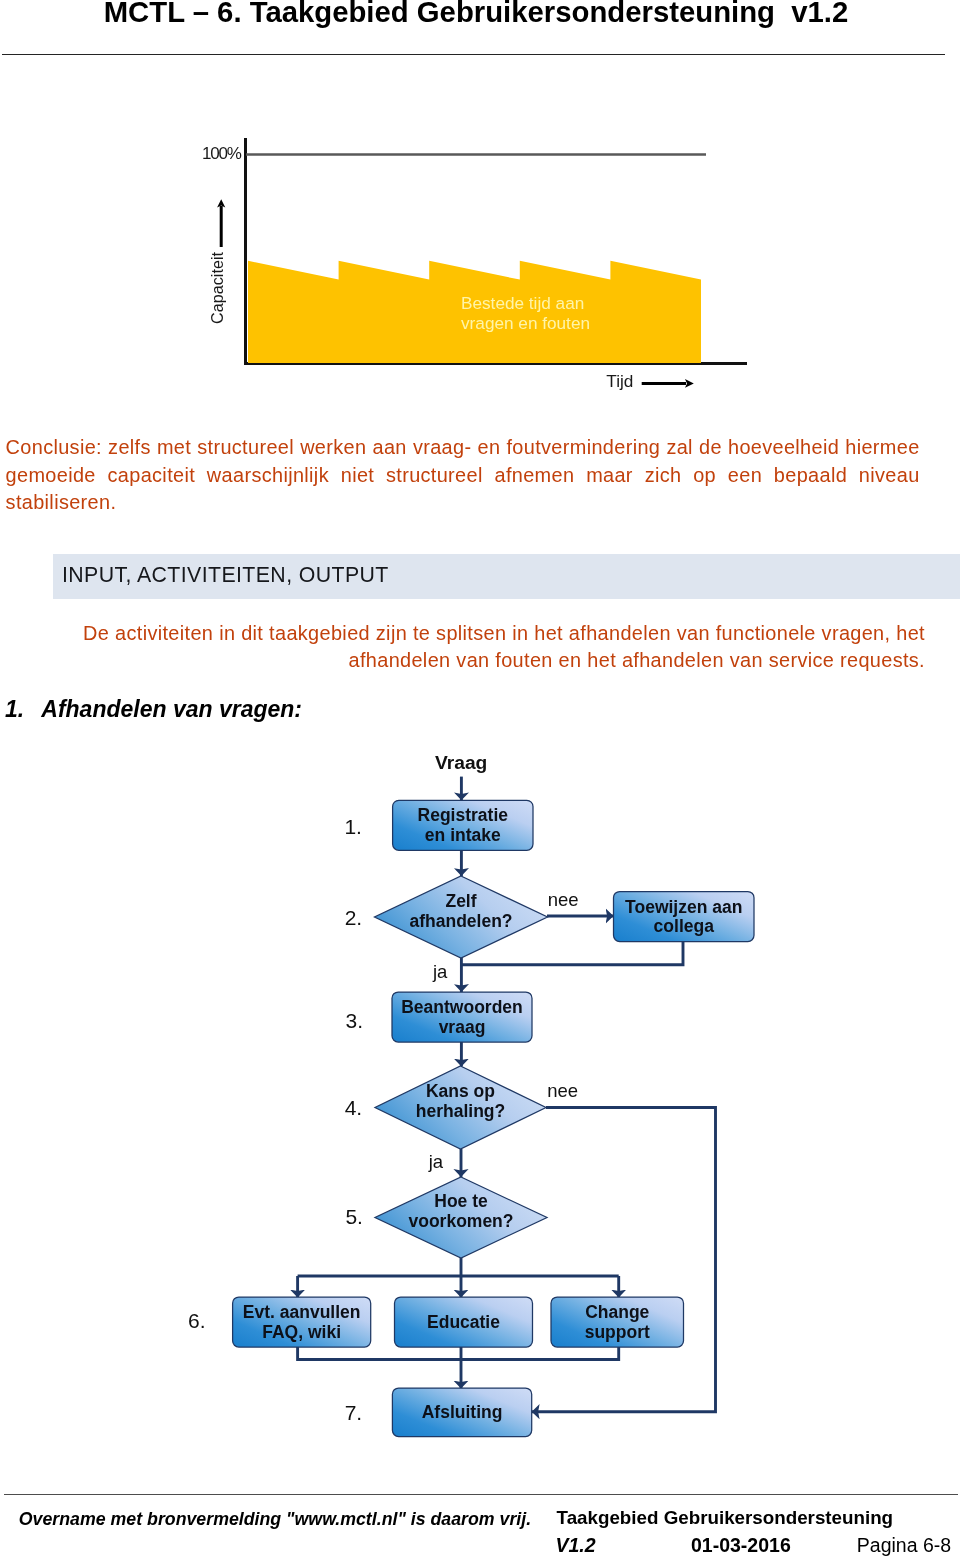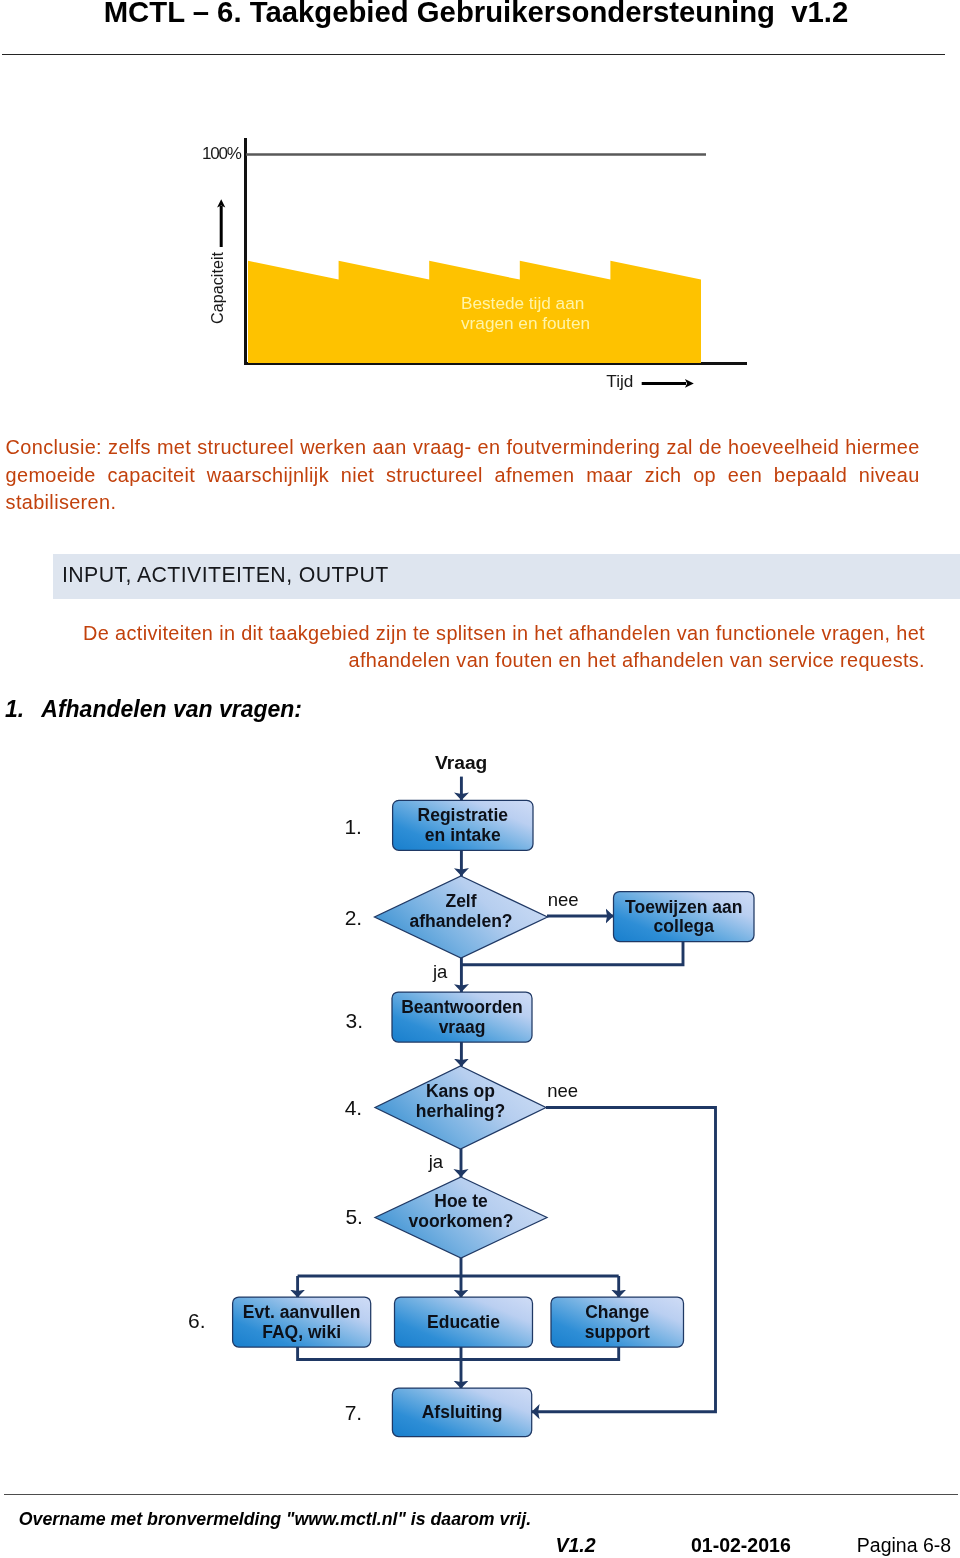--- a/index.html
+++ b/index.html
@@ -182,19 +182,20 @@
         <text x="447.4" y="243.2" text-anchor="end" font-family="Liberation Sans, sans-serif" font-size="18.5" font-weight="normal" fill="#111"><tspan x="447.4" dy="0">ja</tspan></text>
         <text x="562.7" y="361.7" text-anchor="middle" font-family="Liberation Sans, sans-serif" font-size="18.5" font-weight="normal" fill="#111"><tspan x="562.7" dy="0">nee</tspan></text>
         <text x="443.1" y="432.9" text-anchor="end" font-family="Liberation Sans, sans-serif" font-size="18.5" font-weight="normal" fill="#111"><tspan x="443.1" dy="0">ja</tspan></text>
       </g>
   </svg>
 
   <div class="ftr-rule"></div>
   <div class="ftr-left">
     <div>Overname met bronvermelding "www.mctl.nl" is daarom vrij.</div>
   </div>
+  <div class="ftr-right">Taakgebied Gebruikersondersteuning</div>
   <div class="ftr-row2">
     <span class="v">V1.2</span>
-    <span class="d">01-02-2016</span>
+    <span class="d">01-03-2016</span>
     <span class="p">Pagina 6-8</span>
   </div>
 
 </div>
 
 </body></html>

